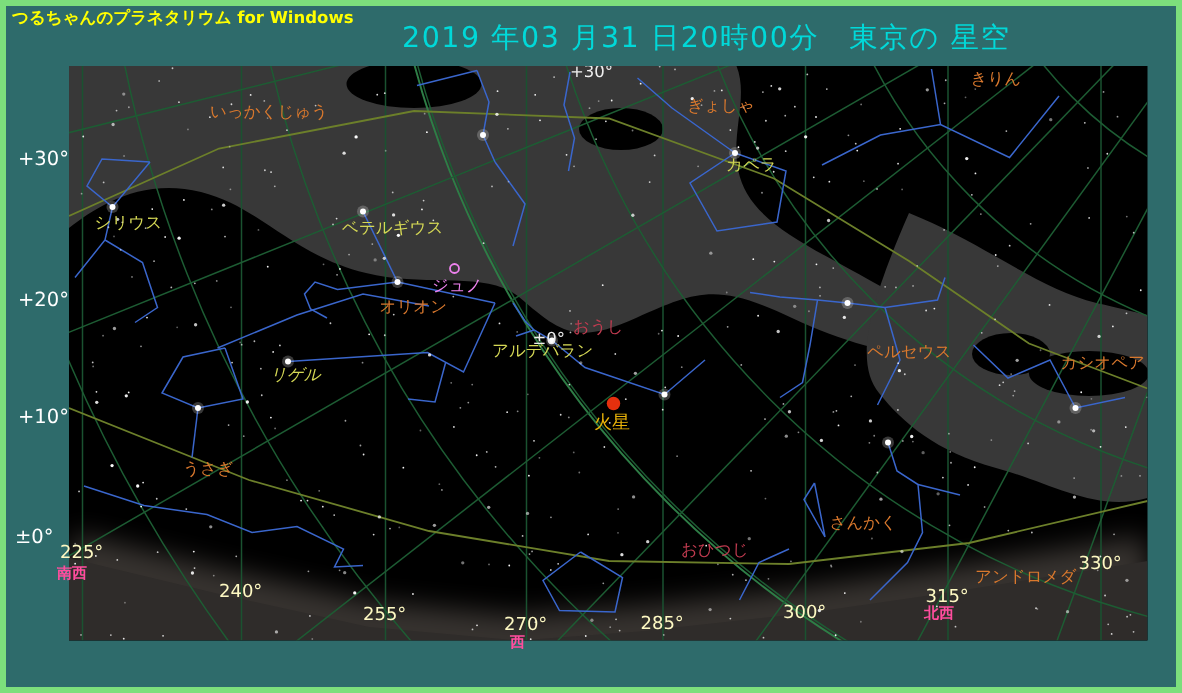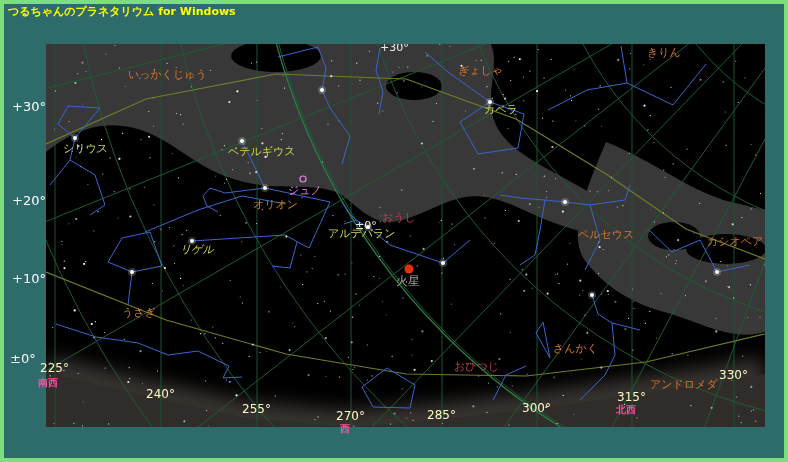--- a/index.html
+++ b/index.html
@@ -7,33 +7,34 @@
          font-family:"DejaVu Sans","Liberation Sans",sans-serif;}
   .border-overlay{position:absolute;inset:0;border:4px solid #7cdf7c;pointer-events:none;z-index:50;}
   .watermark{position:absolute;left:8px;top:4px;font-size:11px;font-weight:bold;color:#ffff00;z-index:20;white-space:nowrap;}
   .window-title{position:absolute;left:268px;top:12px;font-size:19px;color:#00d9d9;letter-spacing:1px;z-index:20;white-space:nowrap;}
   .chart{position:absolute;left:46px;top:44px;width:719px;height:383px;background:#000;overflow:hidden;z-index:5;}
   .chart svg{position:absolute;left:0;top:0;}
   .lbl{position:absolute;white-space:nowrap;z-index:10;font-size:11px;line-height:1;}
   .lbl-star{color:#d5d855;}
   .lbl-const{color:#d9782d;padding-left:16px;}
   .lbl-zodiac{color:#c23b50;}
-  .lbl-planet{color:#a3a3a3;font-size:12px;}
+  .lbl-planet{color:#eab308;font-size:12px;}
   .lbl-minor{color:#ee82ee;}
   .lbl-grid{color:#eeeeee;}
   .lbl-alt{color:#ffffff;font-size:13px;z-index:20;}
   .lbl-az{color:#fef9c3;font-size:12px;z-index:20;}
   .lbl-dir{color:#ff4d9e;font-size:10px;font-weight:bold;z-index:20;}
   .glowblur{filter:blur(9px);}
 </style>
 </head>
 <body>
 
 <div class="frame">
   <div class="watermark">つるちゃんのプラネタリウム for Windows</div>
+  <div class="window-title">2019 年03 月31 日20時00分　東京の 星空</div>
 
   <div class="chart" id="chart">
     <svg id="sky" width="719" height="383" viewBox="0 0 719 383">
 
       <path fill="#383838" d="M0,0 L445,0 C455,25 435,55 452,85 C468,112 505,125 555,155 L605,190 C565,198 525,188 482,168 C432,144 418,150 378,168 C338,186 328,178 300,154 C278,136 238,148 198,138 C148,126 128,94 88,84 C48,74 18,94 0,108 Z"></path>
       <path fill="#383838" d="M560,98 C610,118 645,148 685,158 C715,165 719,166 719,166 L719,288 C685,298 655,278 618,268 C578,257 556,238 540,218 C524,198 532,162 560,98 Z"></path>
       <ellipse cx="230" cy="12" rx="45" ry="16" fill="#000"></ellipse>
       <ellipse cx="368" cy="42" rx="28" ry="14" fill="#000"></ellipse>
       <ellipse cx="628" cy="192" rx="26" ry="14" fill="#000"></ellipse>
       <ellipse cx="680" cy="205" rx="40" ry="15" fill="#000"></ellipse>
@@ -556,21 +557,21 @@
           <circle cx="363" cy="225" r="4.5" fill="#e5300e"></circle>
           <circle cx="257" cy="135" r="3" fill="none" stroke="#ee82ee" stroke-width="1.2"></circle>
         </g>
     </svg>
     <div id="chartLabels">
         <div class="lbl lbl-star" style="left: 17px; top: 99px;">シリウス</div>
         <div class="lbl lbl-star" style="left: 182px; top: 102px;">ベテルギウス</div>
         <div class="lbl lbl-star" style="left: 134px; top: 200px; font-style: italic;">リゲル</div>
         <div class="lbl lbl-star" style="left: 438px; top: 60px;">カペラ</div>
         <div class="lbl lbl-star" style="left: 282px; top: 184px;">アルデバラン</div>
-        <div class="lbl lbl-const" style="left: 66px; top: 25px;">いっかくじゅう</div>
+        <div class="lbl lbl-const" style="left: 78px; top: 25px;">いっかくじゅう</div>
         <div class="lbl lbl-const" style="left: 191px; top: 155px;">オリオン</div>
         <div class="lbl lbl-const" style="left: 396px; top: 21px;">ぎょしゃ</div>
         <div class="lbl lbl-const" style="left: 585px; top: 3px;">きりん</div>
         <div class="lbl lbl-const" style="left: 476px; top: 185px; margin-left: 40px;">ペルセウス</div>
         <div class="lbl lbl-const" style="left: 645px; top: 192px;">カシオペア</div>
         <div class="lbl lbl-const" style="left: 491px; top: 299px;">さんかく</div>
         <div class="lbl lbl-const" style="left: 588px; top: 335px;">アンドロメダ</div>
         <div class="lbl lbl-const" style="left: 60px; top: 219px; margin-top: 44px;">うさぎ</div>
         <div class="lbl lbl-zodiac" style="left: 336px; top: 168px;">おうし</div>
         <div class="lbl lbl-zodiac" style="left: 408px; top: 317px;">おひつじ</div>

